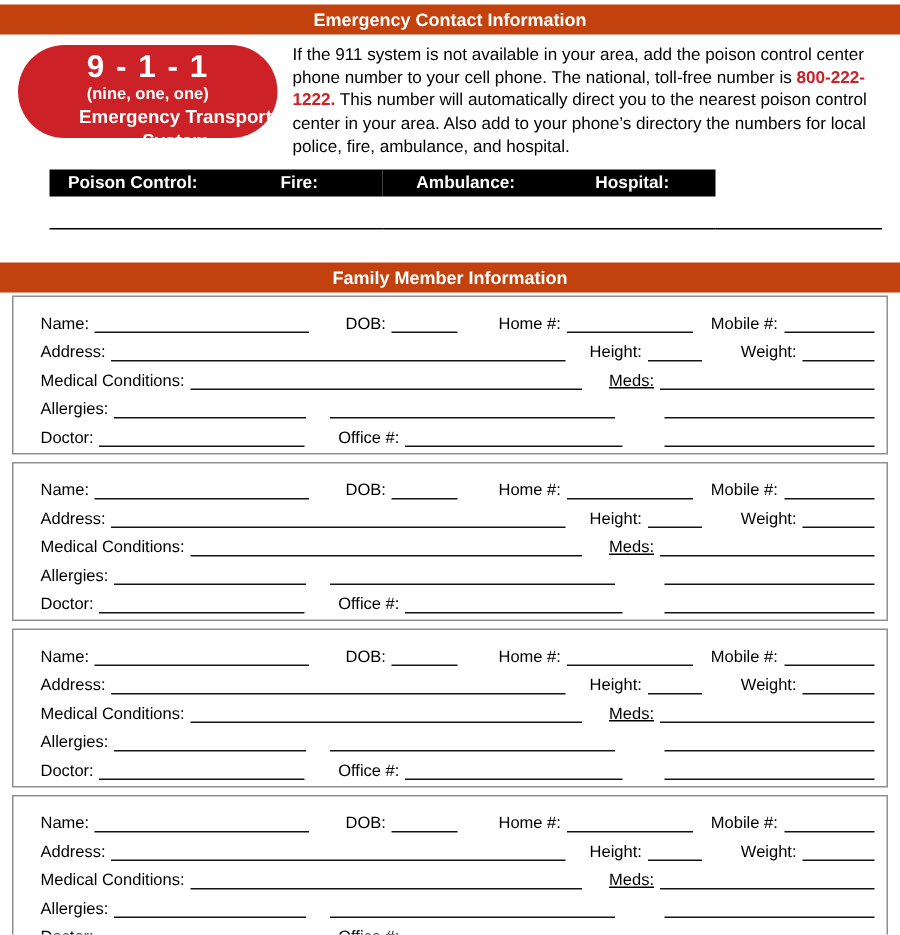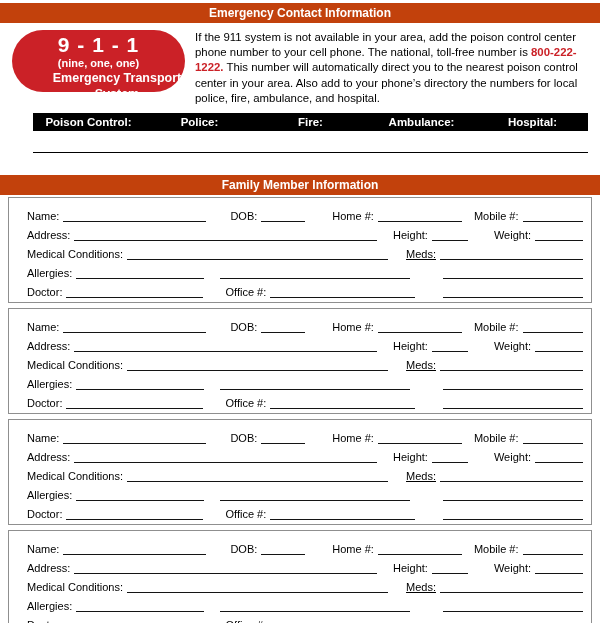--- a/index.html
+++ b/index.html
@@ -86,21 +86,20 @@
     <div class="red-box" style="background-color: rgb(203, 33, 39);">
       <div class="r-number">9 - 1 - 1</div>
       <div class="r-sub">(nine, one, one)</div>
       <div class="r-cap">Emergency Transport System</div>
     </div>
     <p class="para"><span>If the 911 system is not available in your area, add the poison control center phone number to your cell phone. The national, toll-free number is </span><span class="phone" style="color: rgb(203, 33, 39);">800-222-1222.</span><span> This number will automatically direct you to the nearest poison control center in your area. Also add to your phone’s directory the numbers for local police, fire, ambulance, and hospital.</span></p>
   </div>
 
   <div class="num-row">
     <div class="num-box">Poison Control:</div>
-    <div class="num-box">Police:</div>
     <div class="num-box">Fire:</div>
     <div class="num-box">Ambulance:</div>
     <div class="num-box">Hospital:</div>
   </div>
 
   <div class="num-lines">
     <div class="num-line"></div>
     <div class="num-line"></div>
     <div class="num-line"></div>
     <div class="num-line"></div>

